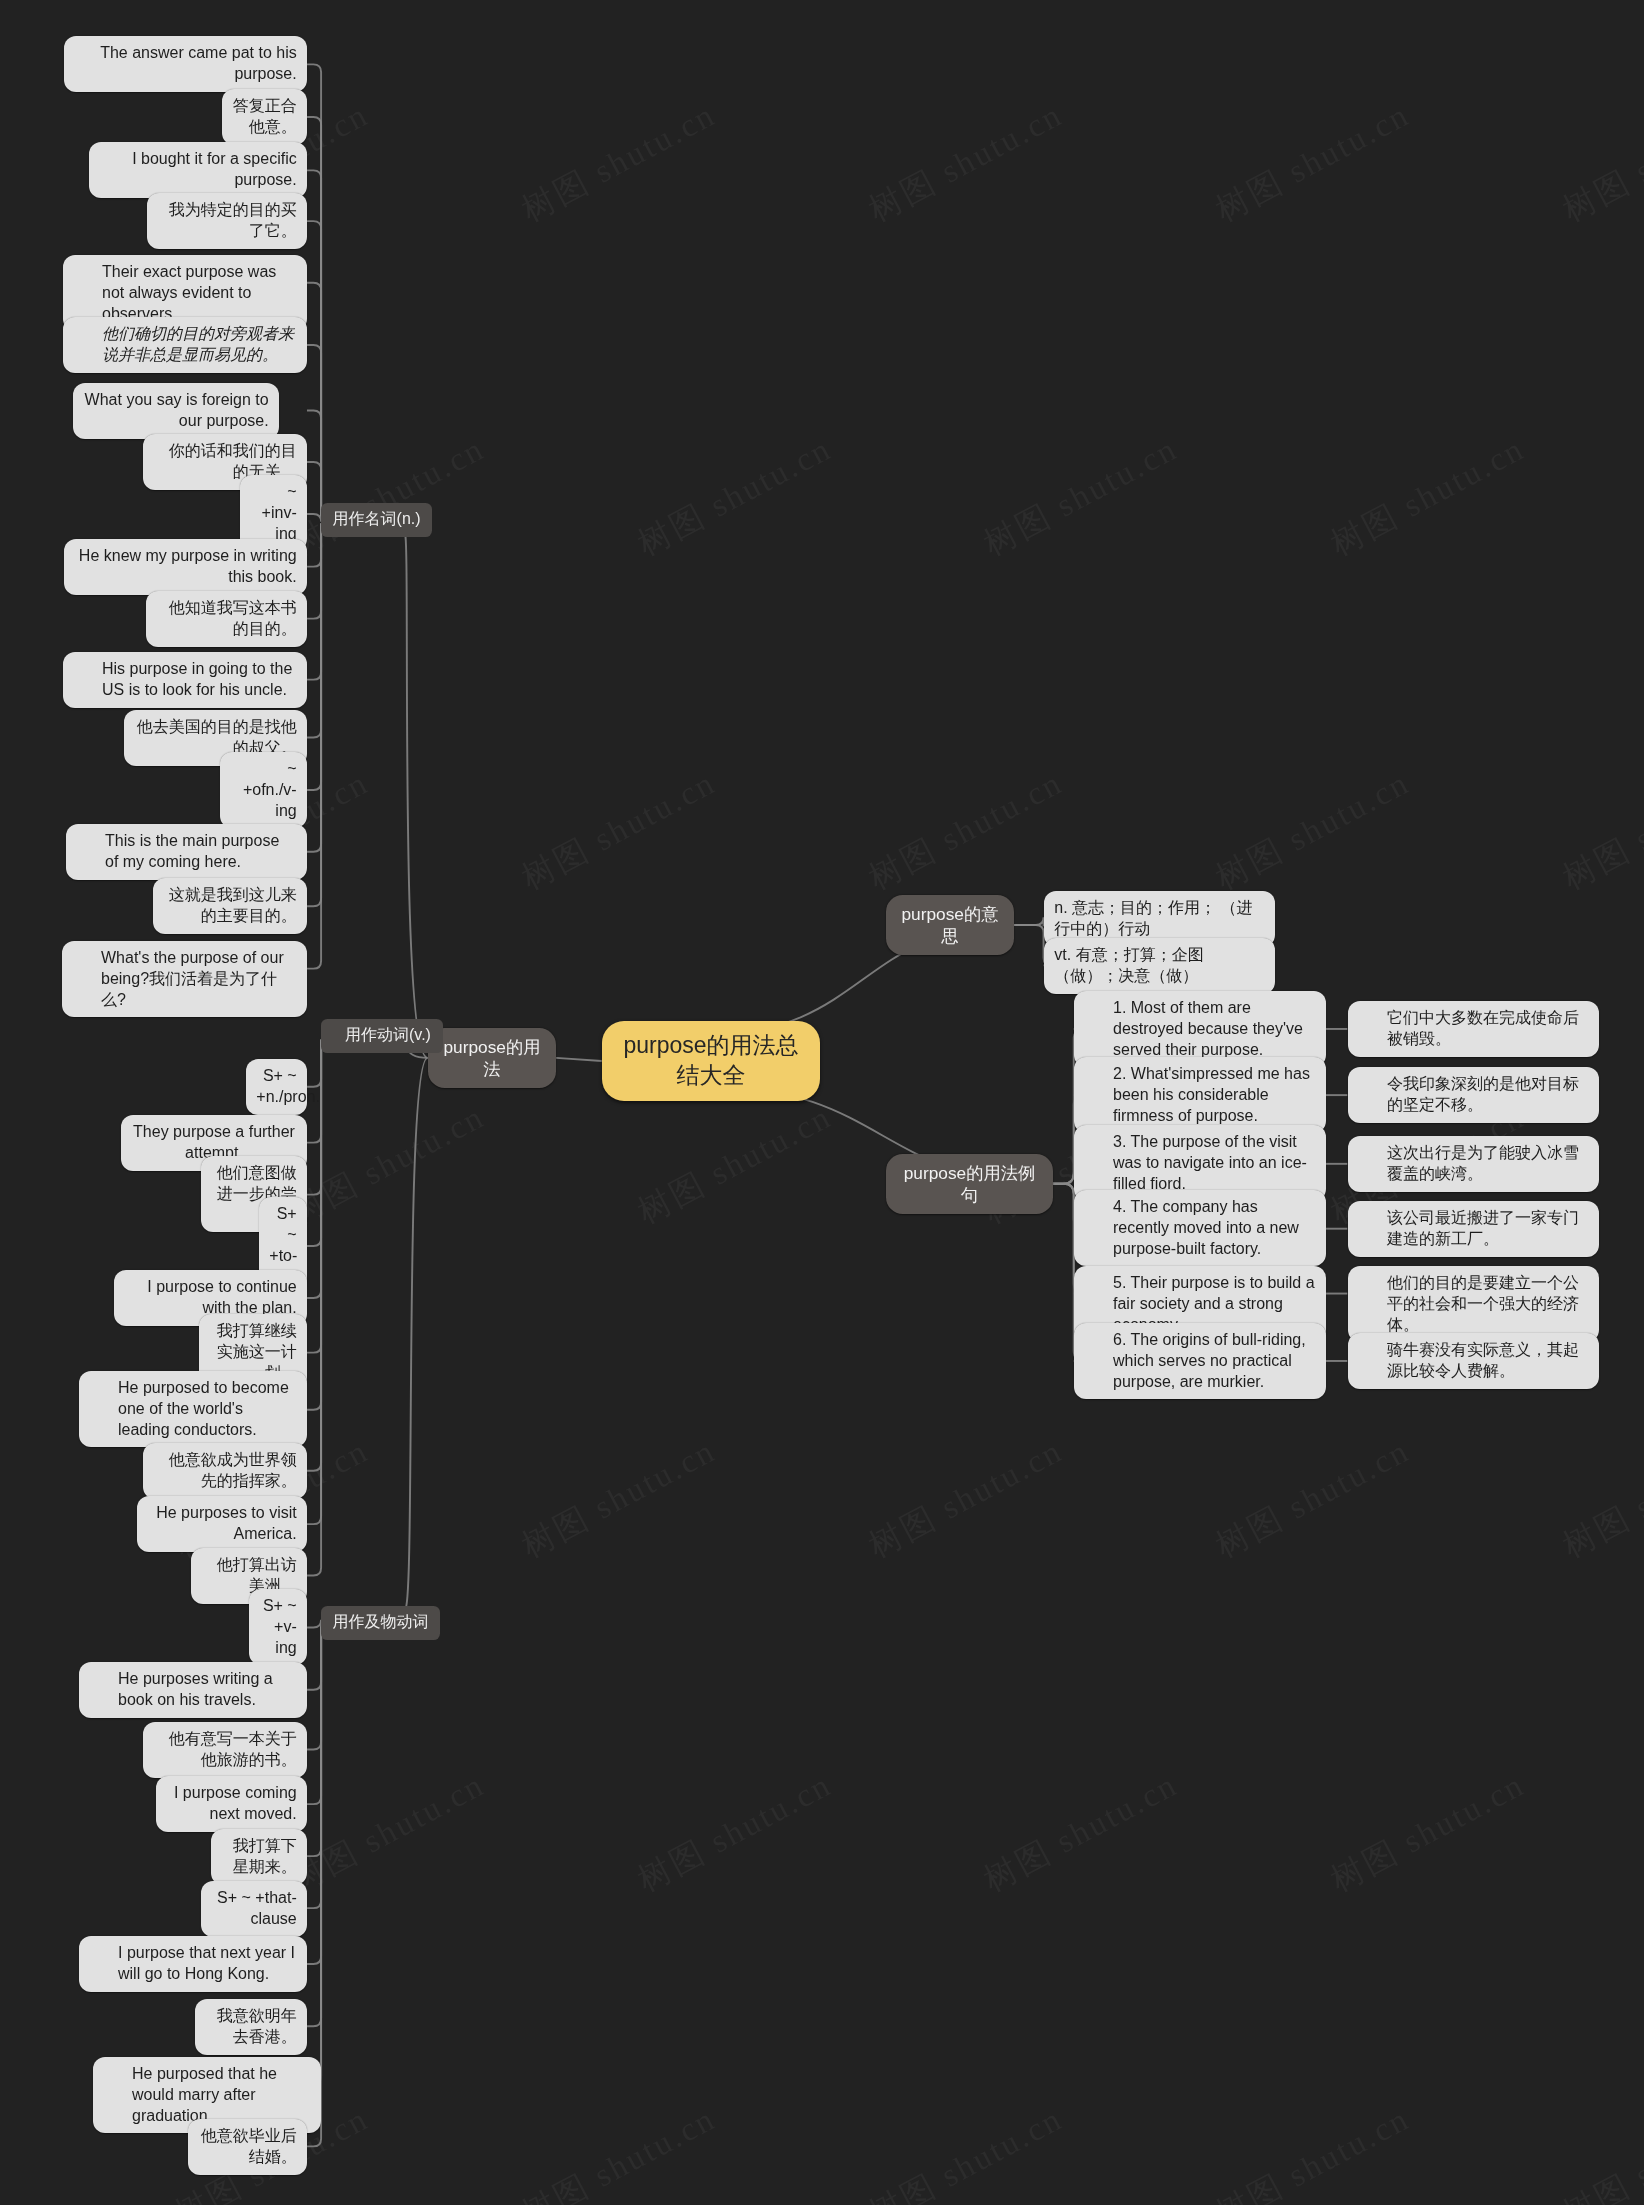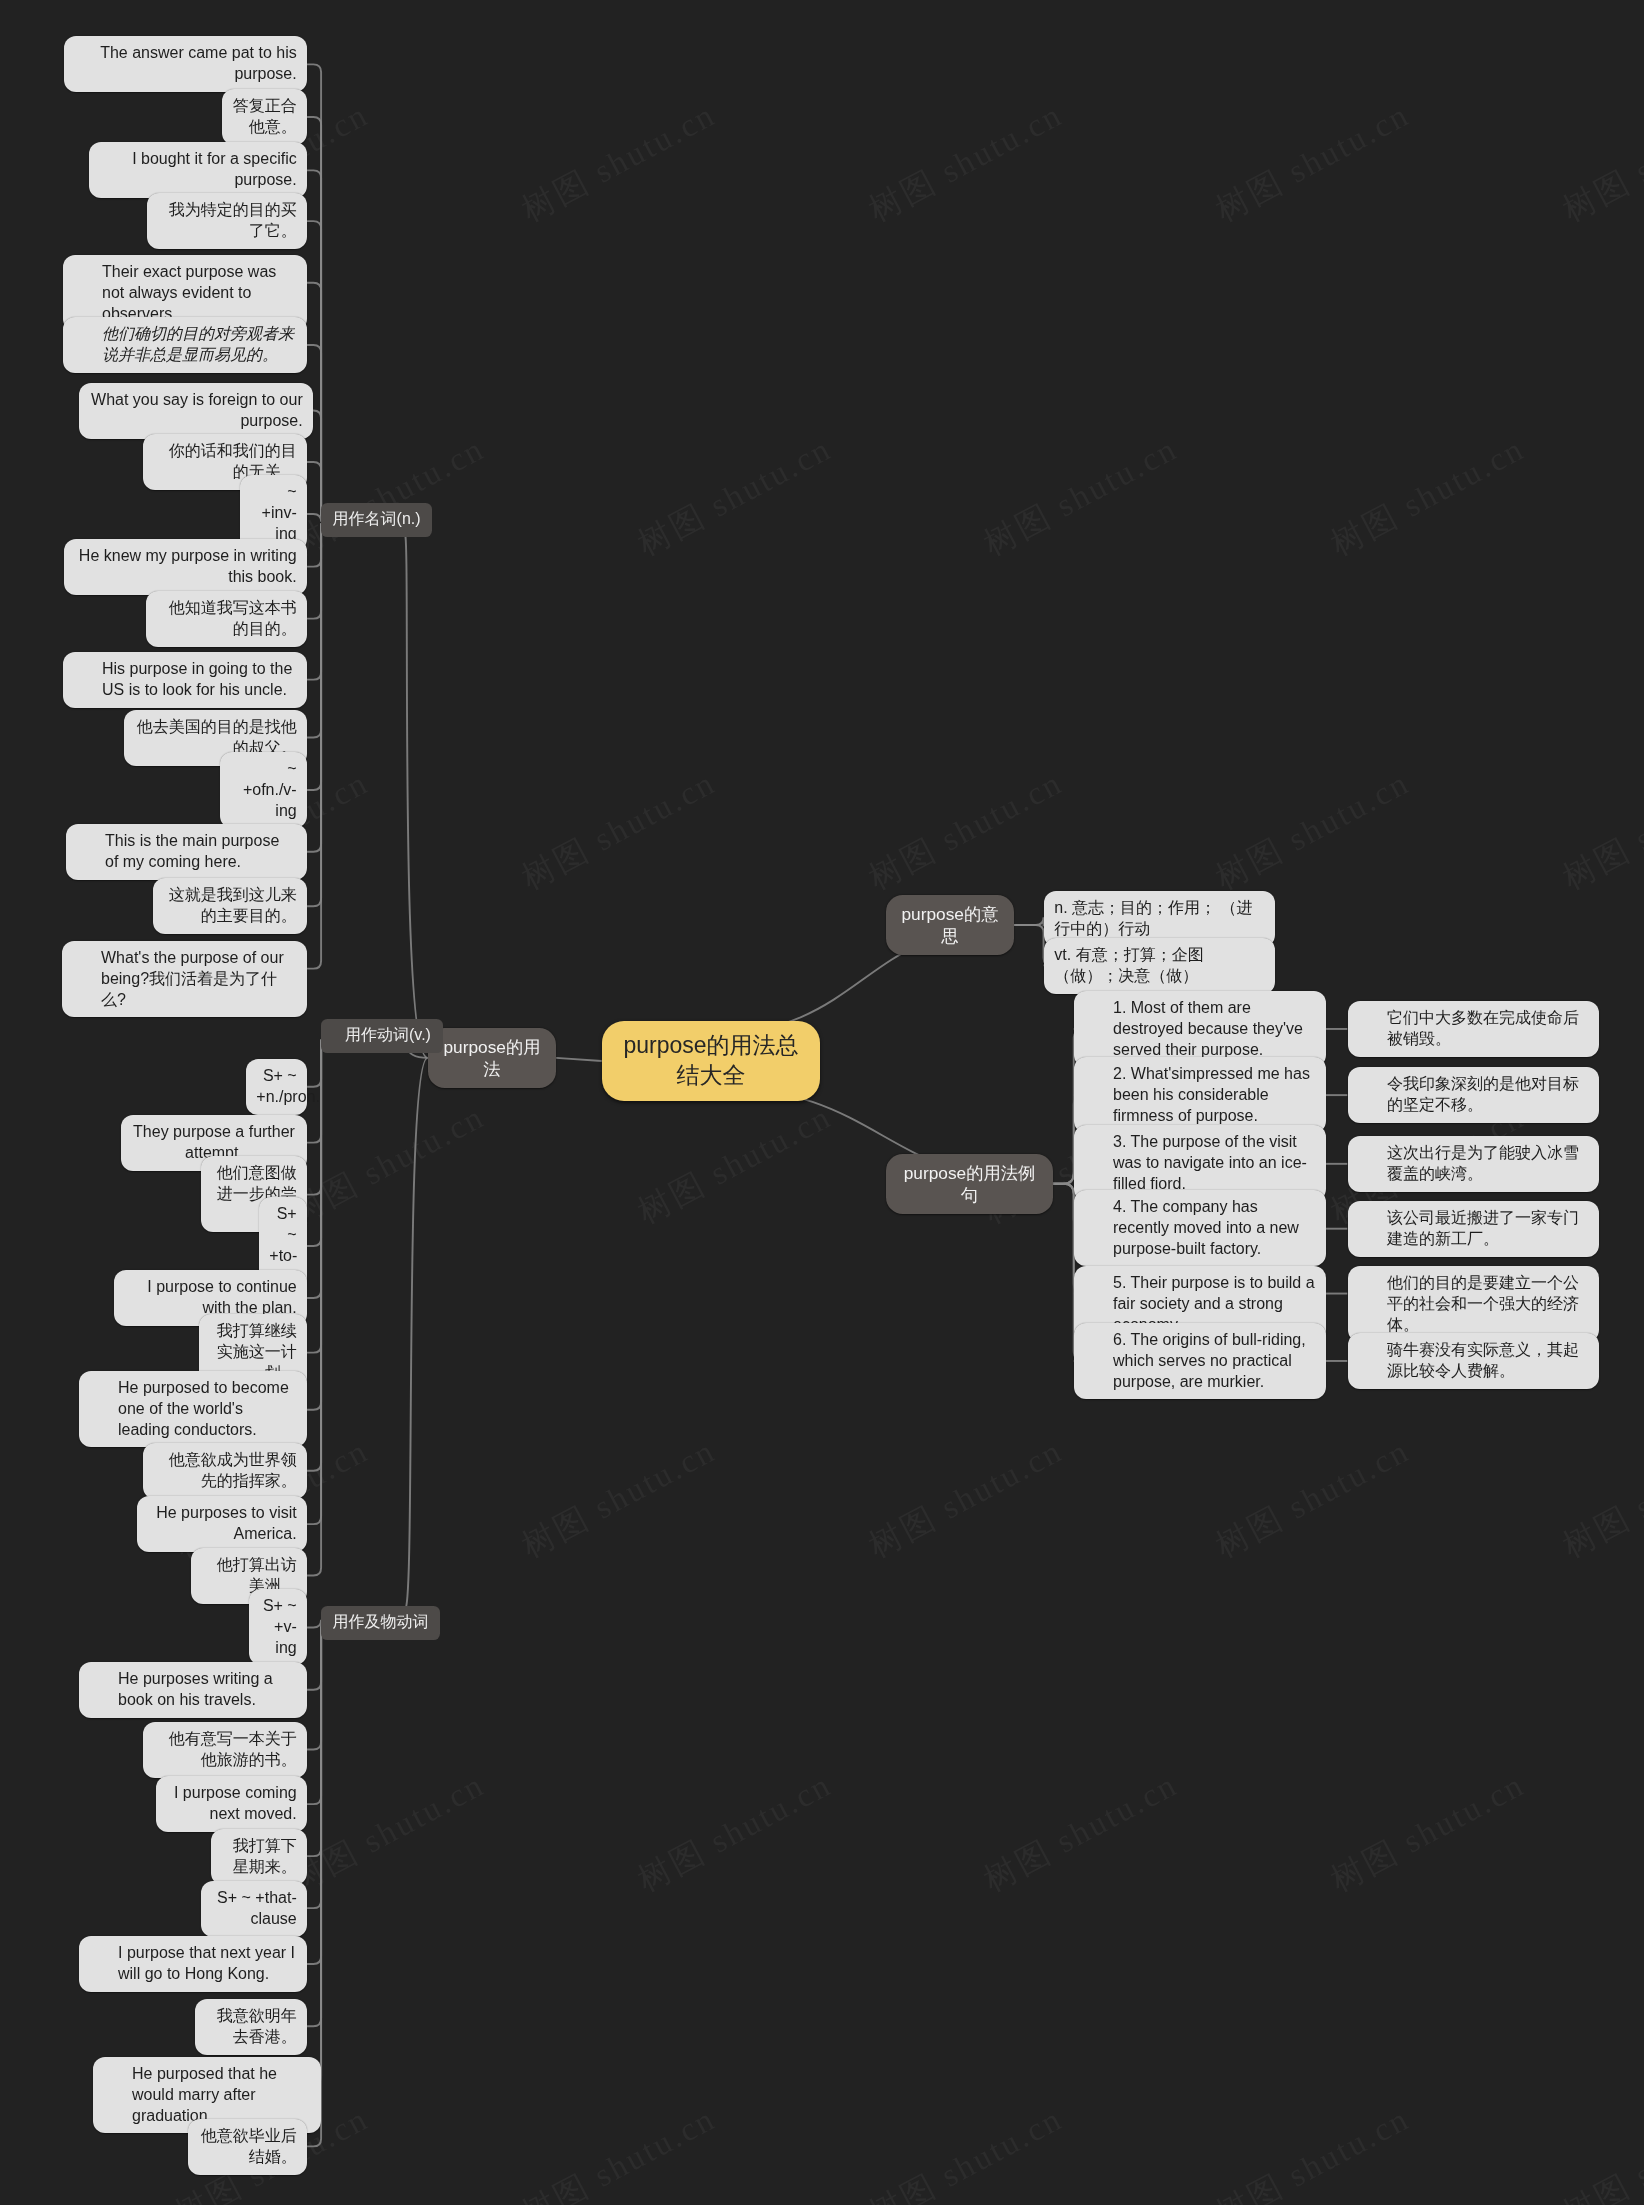--- a/index.html
+++ b/index.html
@@ -234,21 +234,21 @@
       </div>
       <div class="node leaf r" style="left: 147px; width: 160px; top: 193px;">
         <span class="tpl-text">我为特定的目的买了它。</span>
       </div>
       <div class="node leaf r two" style="left: 63px; width: 244px; top: 255px; text-align: left; justify-content: flex-start;">
         <span class="tpl-text">Their exact purpose was not always evident to observers.</span>
       </div>
       <div class="node leaf r two" style="left: 63px; width: 244px; top: 317px; text-align: left; justify-content: flex-start; font-style: italic;">
         <span class="tpl-text">他们确切的目的对旁观者来说并非总是显而易见的。</span>
       </div>
-      <div class="node leaf r" style="left: 79px; width: 234px; top: 383px;">
+      <div class="node leaf r" style="left: 73px; width: 206px; top: 383px;">
         <span class="tpl-text">What you say is foreign to our purpose.</span>
       </div>
       <div class="node leaf r" style="left: 143px; width: 164px; top: 434px;">
         <span class="tpl-text">你的话和我们的目的无关。</span>
       </div>
       <div class="node leaf r" style="left: 240px; width: 67px; top: 475px;">
         <span class="tpl-text">~ +inv-ing</span>
       </div>
       <div class="node leaf r" style="left: 64px; width: 243px; top: 539px;">
         <span class="tpl-text">He knew my purpose in writing this book.</span>

